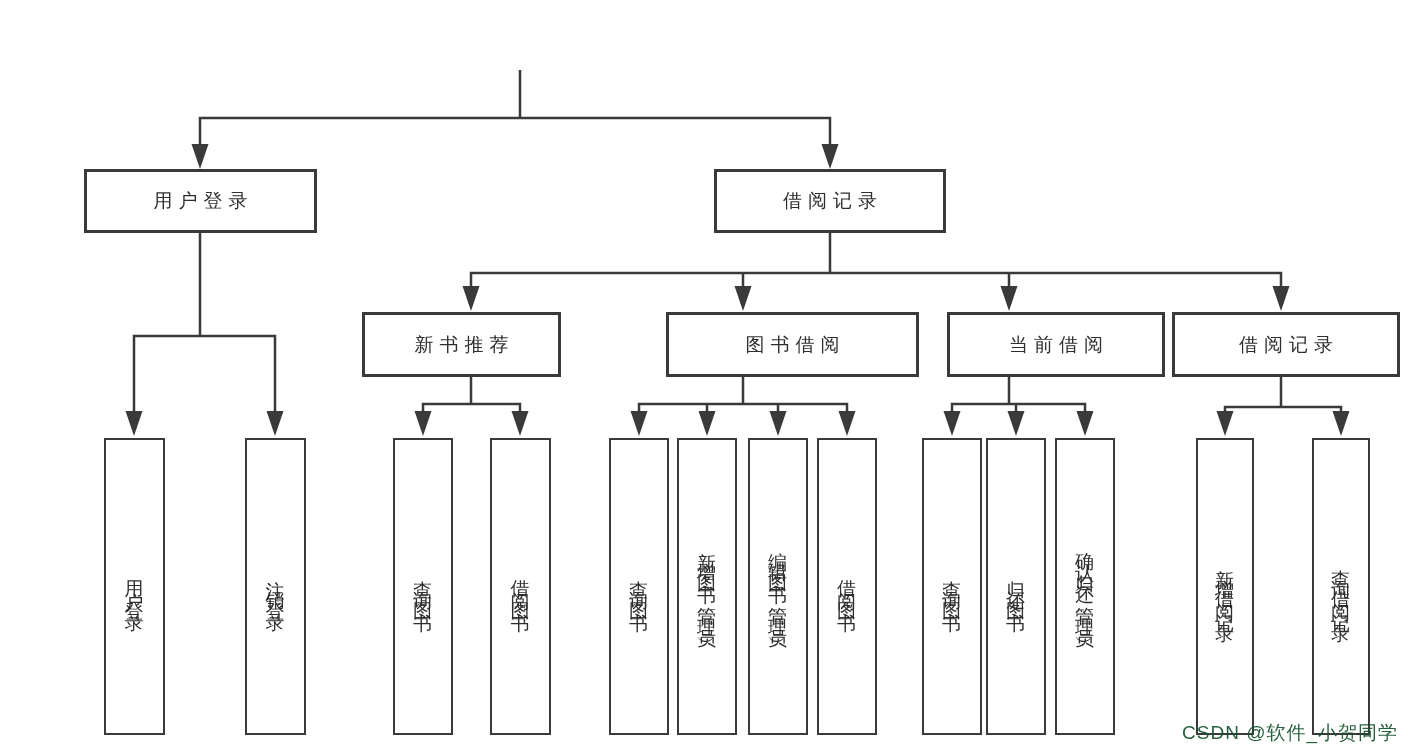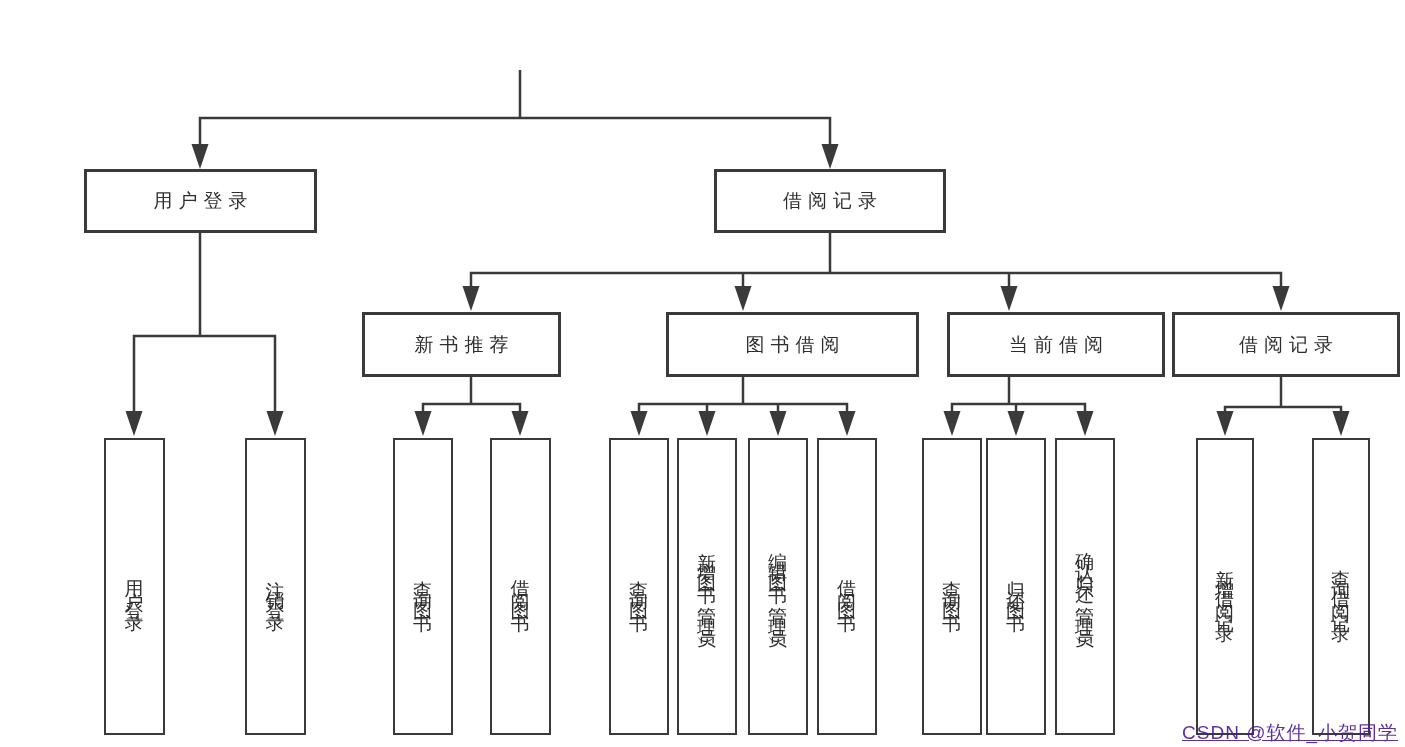--- a/index.html
+++ b/index.html
@@ -52,24 +52,23 @@
     position:absolute;left:0;top:0;width:1405px;height:747px;
     pointer-events:none;
   }
   #connectors path{fill:none;stroke:#3a3a3a;stroke-width:2.5;}
   #connectors polygon{fill:#3a3a3a;stroke:none;}
   .watermark{
     position:absolute;
     right:7px;top:720px;
     font-size:19px;
     letter-spacing:1px;
-    color:#4c1d95;
+    color:#14532d;
     opacity:.92;
     white-space:nowrap;
-    text-decoration:underline;
   }
 </style>
 </head>
 <body>
 
 <div id="canvas">
 
   <svg id="connectors" viewBox="0 0 1405 747" xmlns="http://www.w3.org/2000/svg">
 
     <path d="M520 70 V118 M200 145 V118 H830 V145"></path>

